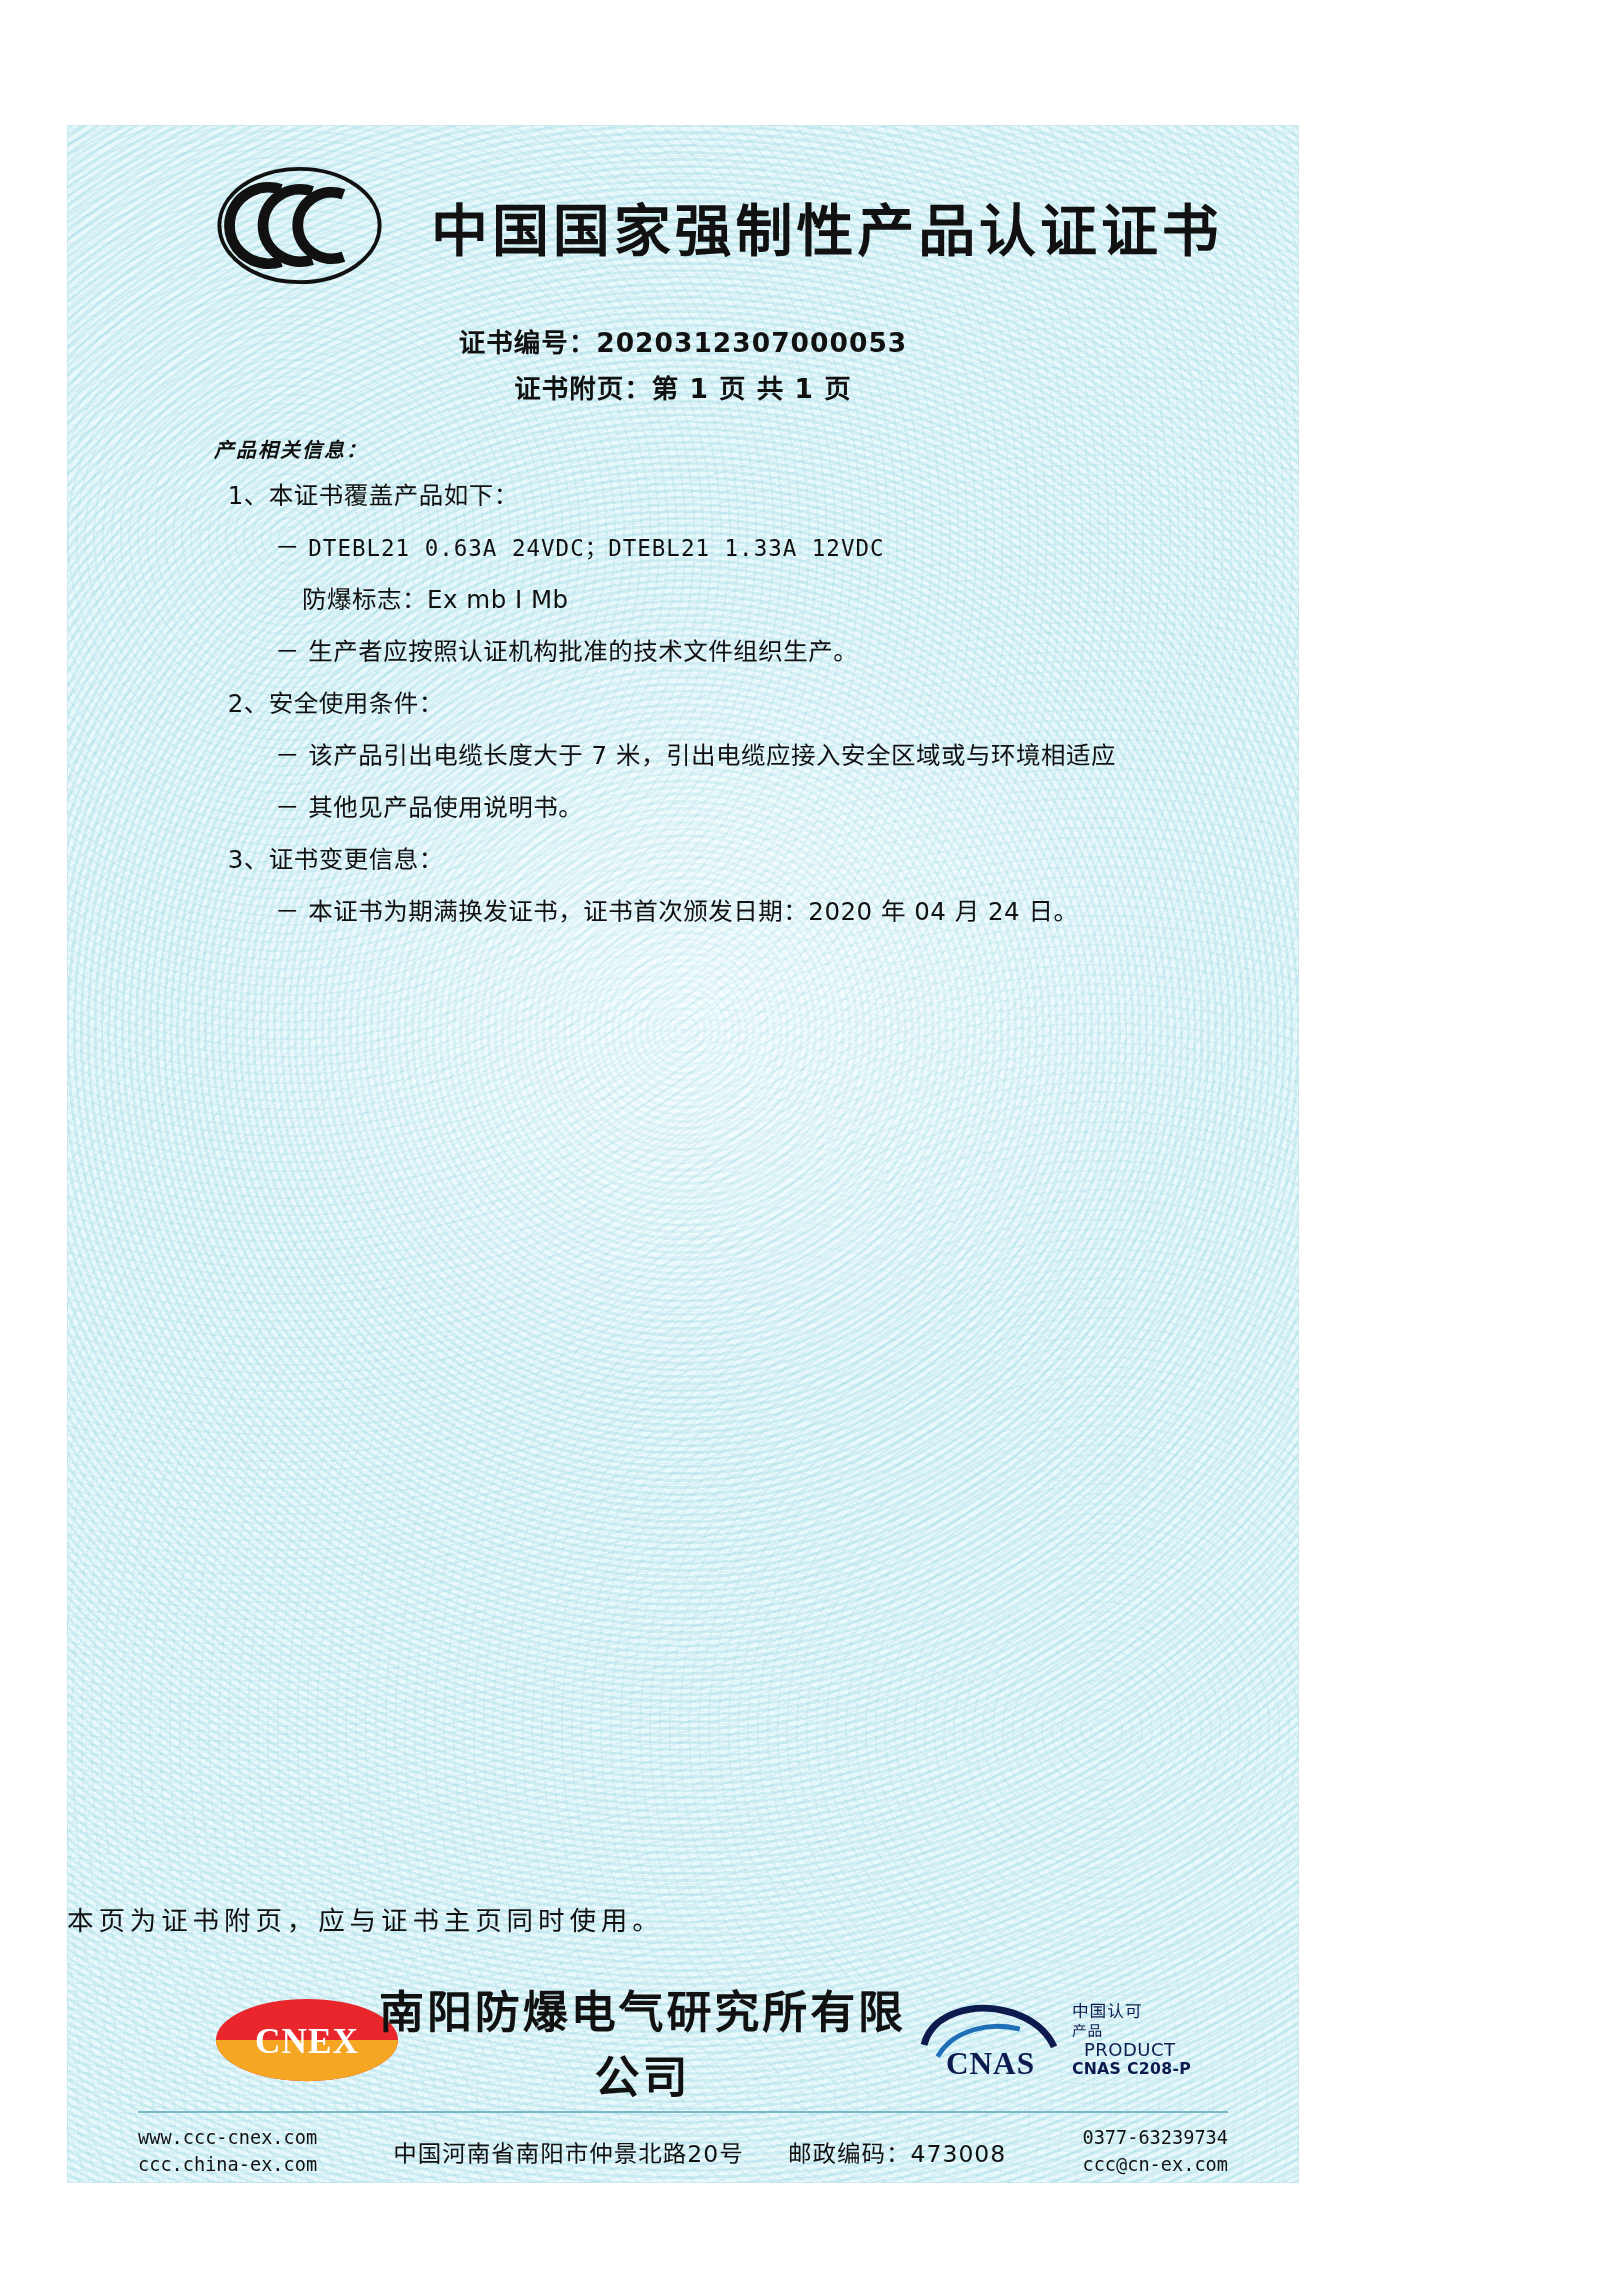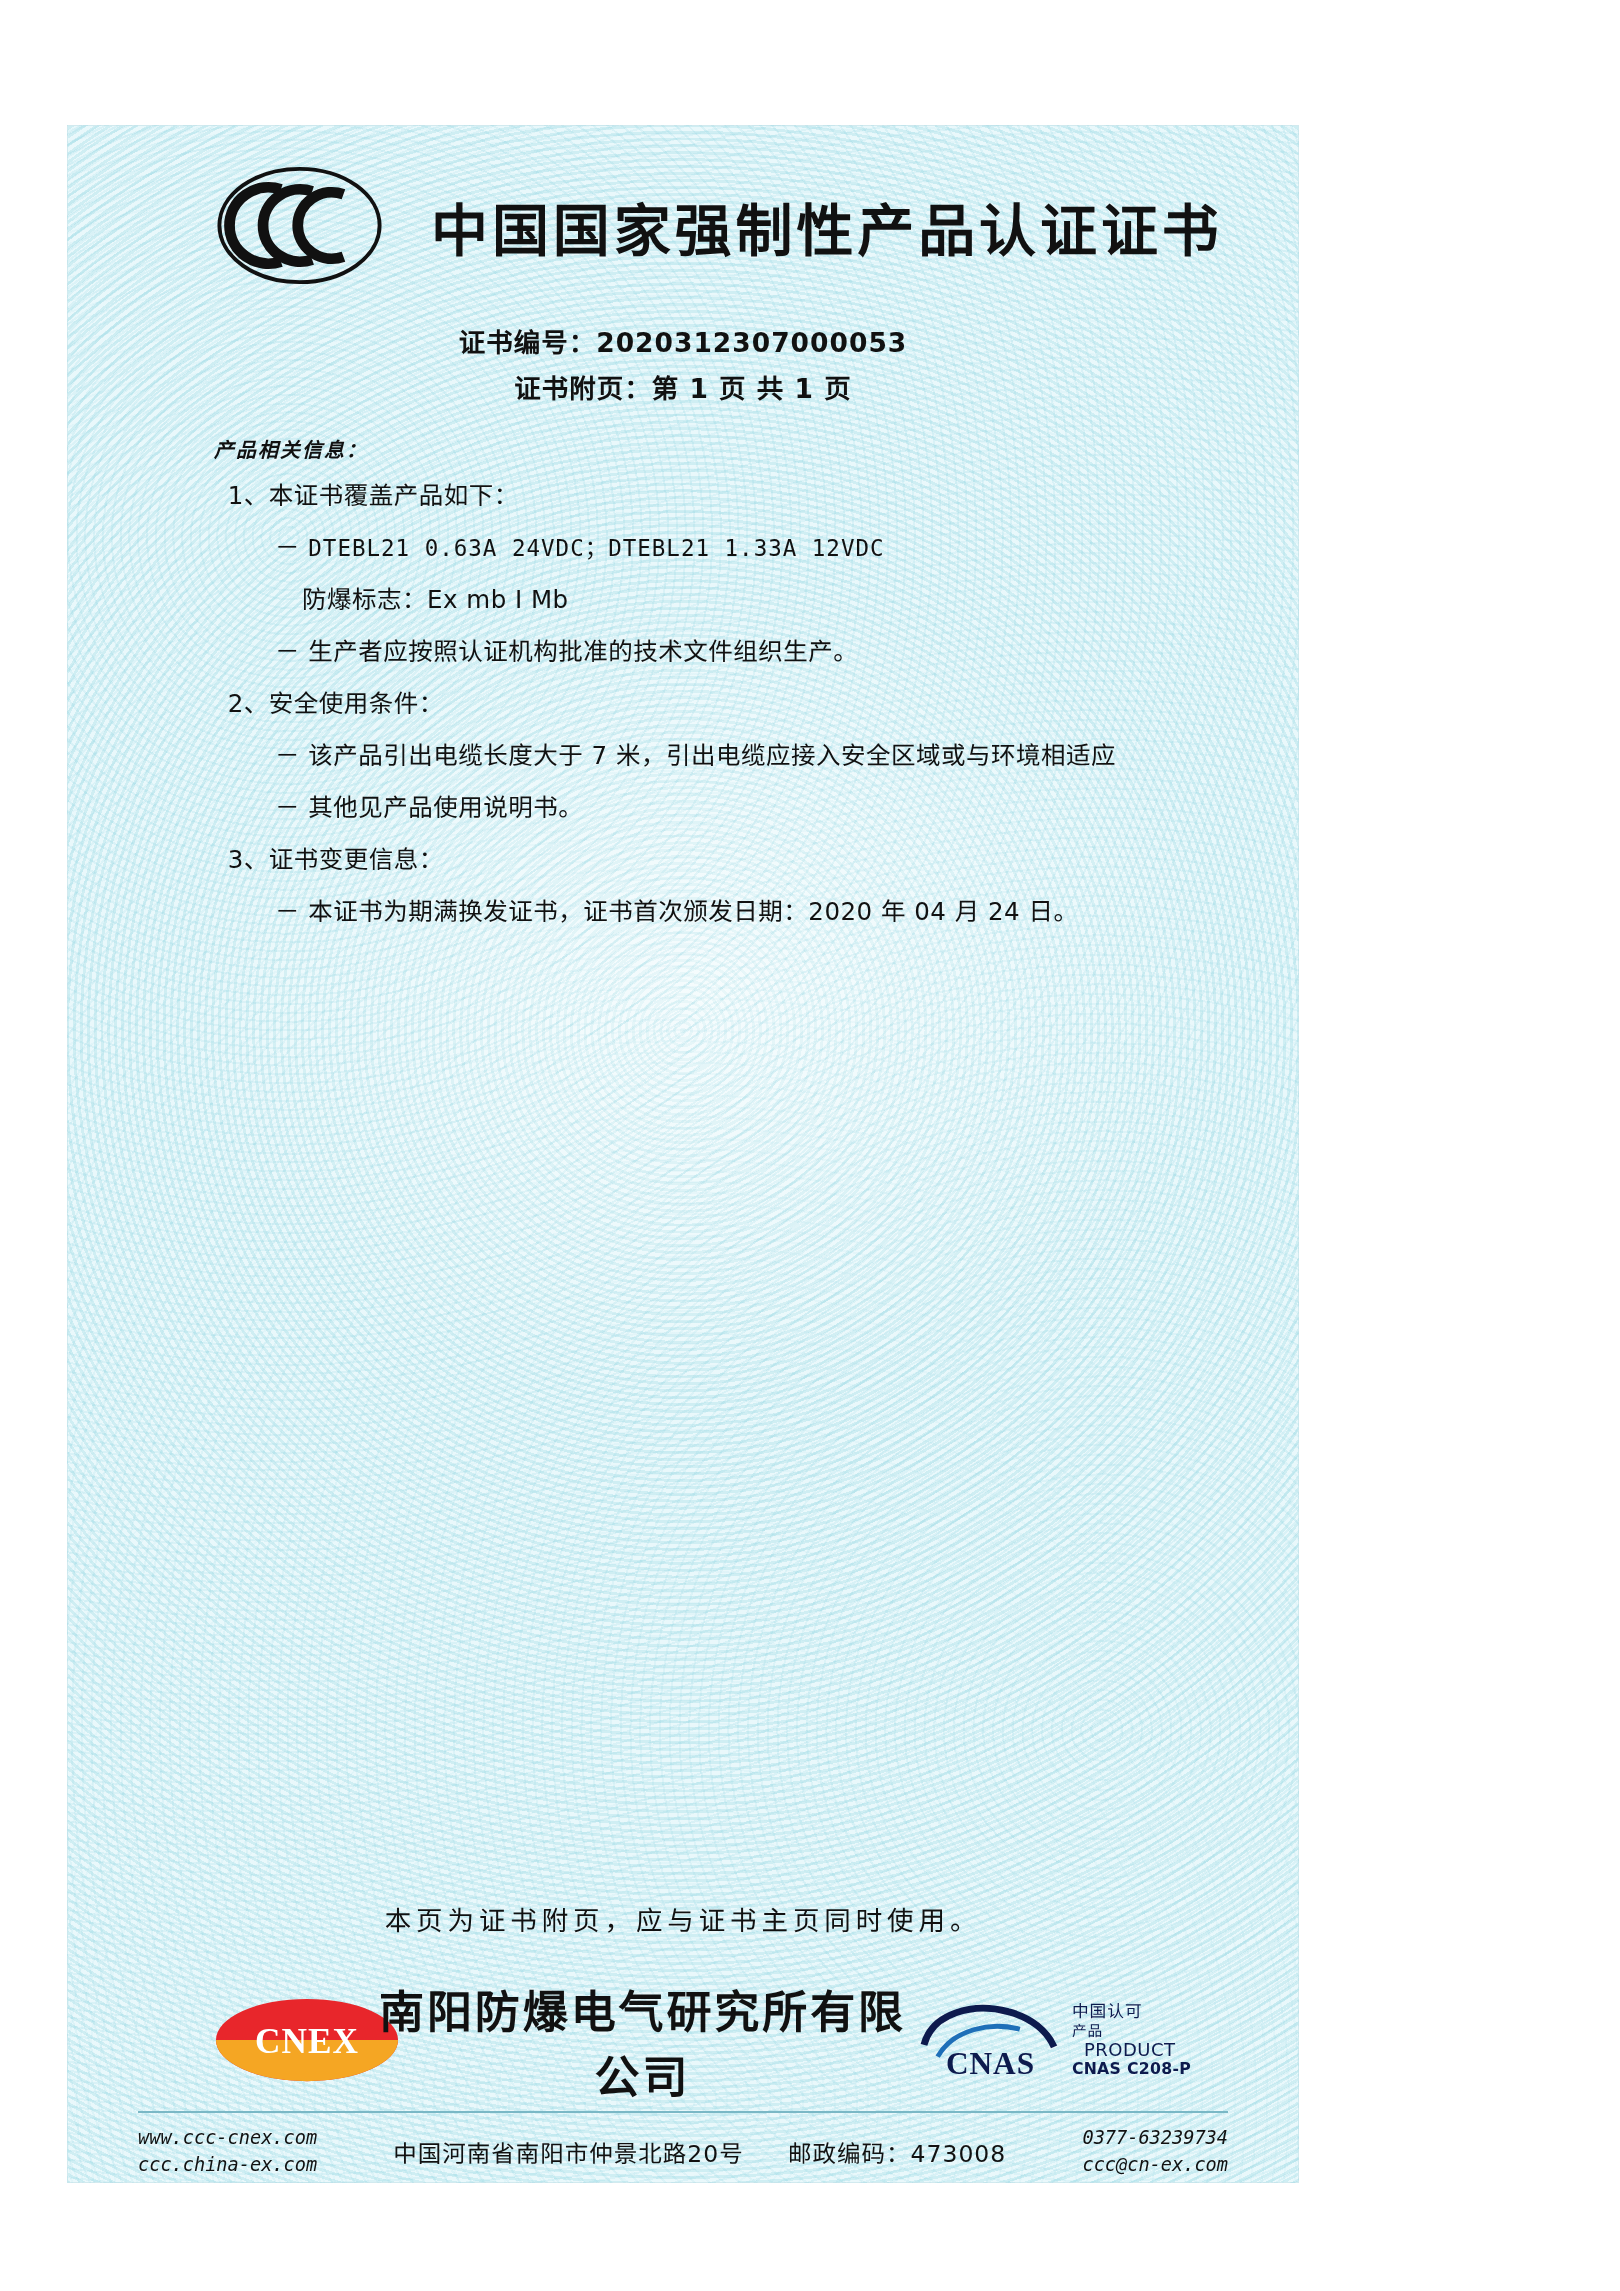--- a/index.html
+++ b/index.html
@@ -99,21 +99,21 @@
     letter-spacing: 0.5px;
     margin: 14px 0;
   }
   .lvl1 { margin-left: 13.7px; }
   .lvl2 { margin-left: 61px; }
   .lvl2b { margin-left: 88px; }
   .mono { font-family: "DejaVu Sans Mono", "Liberation Mono", monospace; font-size: 22.5px; letter-spacing: 1px; }
 
   
   .footer-note {
-    text-align: center;
+    text-align: left;
     font-family: "DejaVu Sans", "Liberation Sans", sans-serif;
     font-size: 26.5px;
     color: #111;
     letter-spacing: 4.9px;
     position: absolute;
     top: 1774px;
     left: 0;
     right: 0;
   }
 
@@ -165,21 +165,21 @@
     top: 2000px;
     left: 71px;
     right: 71px;
     display: flex;
     align-items: center;
     justify-content: space-between;
     font-family: "DejaVu Sans Mono", "Liberation Mono", monospace;
     font-size: 18.6px;
     color: #111;
   }
-  .bb-left, .bb-right { line-height: 1.45; white-space: nowrap; font-style: italic; }
+  .bb-left, .bb-right { line-height: 1.45; white-space: nowrap; }
   .bb-right { text-align: right; }
   .bb-center {
     font-family: "DejaVu Sans", "Liberation Sans", sans-serif;
     font-size: 23.5px;
     letter-spacing: 1px;
     white-space: nowrap;
   }
   .bb-center .gap { display: inline-block; width: 27.4px; }
 </style>
 </head>

